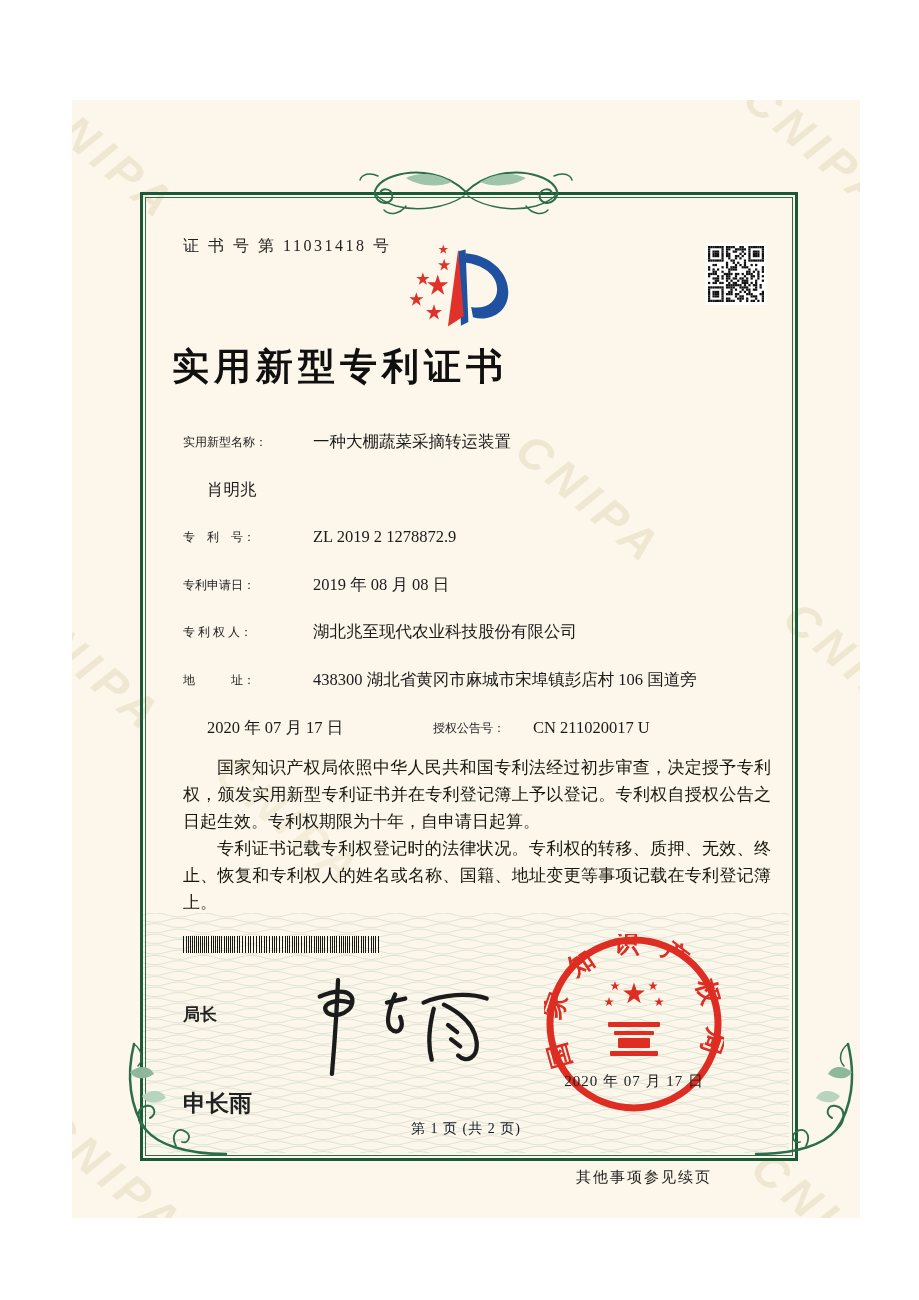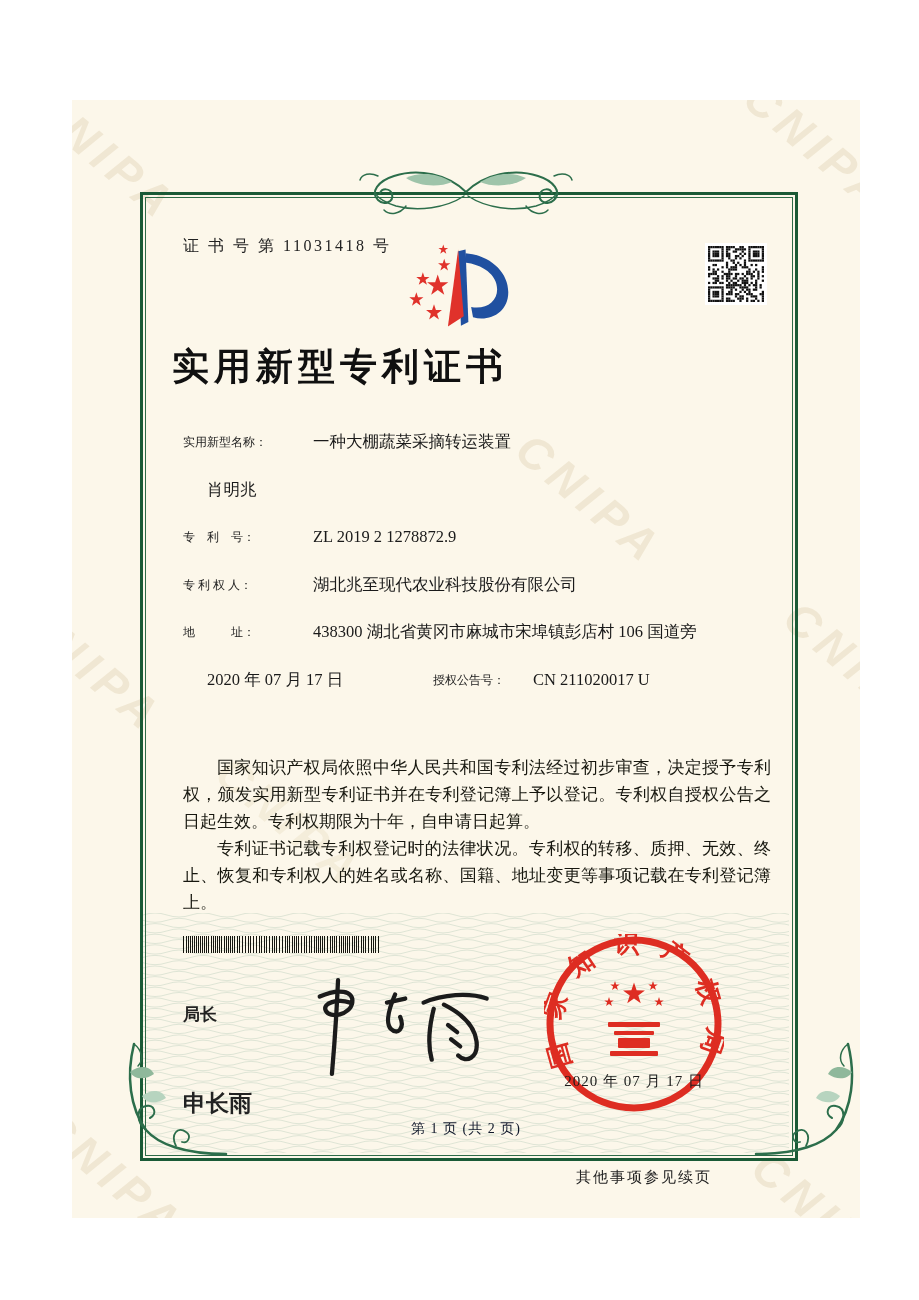--- a/index.html
+++ b/index.html
@@ -491,20 +491,24 @@
       <span class="fvalue">一种大棚蔬菜采摘转运装置</span>
     </div>
     <div class="frow">
       <span class="fvalue">肖明兆</span>
     </div>
     <div class="frow">
       <span class="flabel">专　利　号：</span>
       <span class="fvalue">ZL 2019 2 1278872.9</span>
     </div>
     <div class="frow">
+      <span class="flabel">专利申请日：</span>
+      <span class="fvalue">2019 年 08 月 08 日</span>
+    </div>
+    <div class="frow">
       <span class="flabel">专 利 权 人：</span>
       <span class="fvalue">湖北兆至现代农业科技股份有限公司</span>
     </div>
     <div class="frow">
       <span class="flabel">地　　　址：</span>
       <span class="fvalue">438300 湖北省黄冈市麻城市宋埠镇彭店村 106 国道旁</span>
     </div>
     <div class="frow">
       <span class="fvalue">2020 年 07 月 17 日</span>
       <span class="fpair2">

